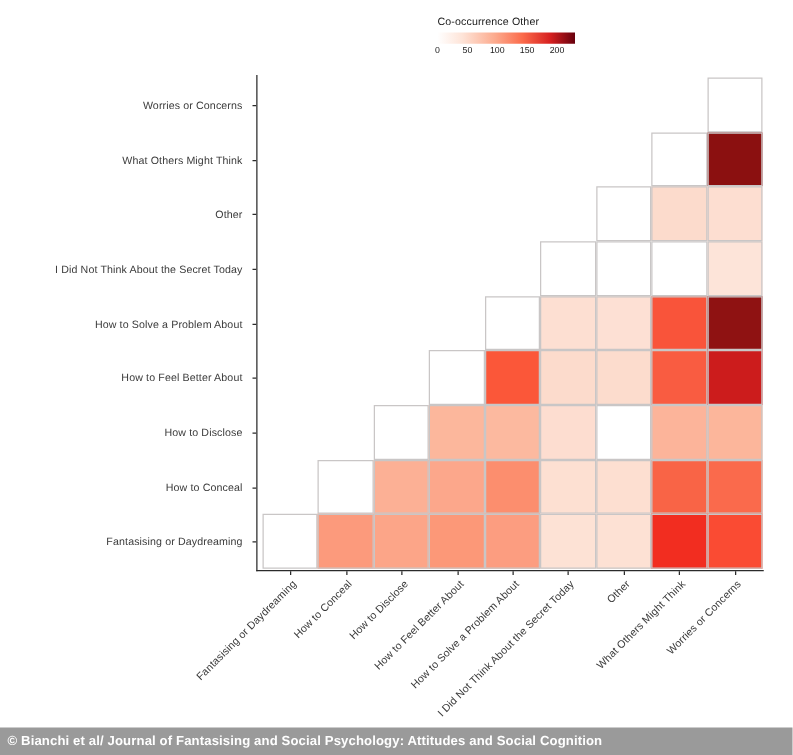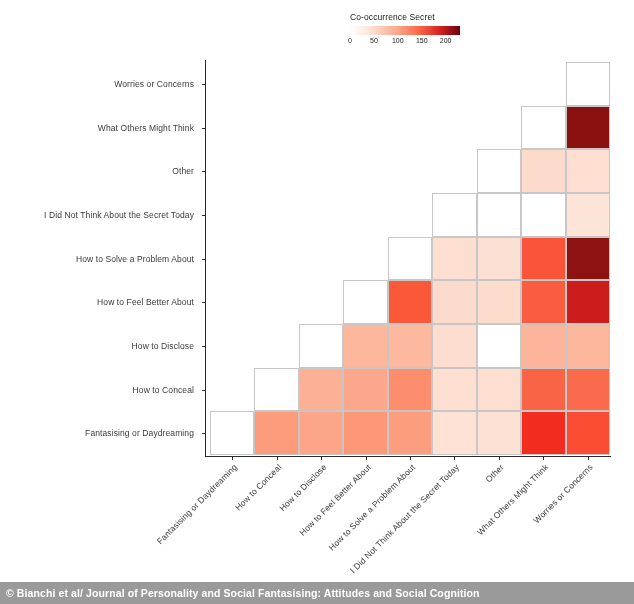--- a/index.html
+++ b/index.html
@@ -150,21 +150,21 @@
     font-weight: bold;
     padding-left: 6px;
     letter-spacing: 0.1px;
     white-space: nowrap;
   }
 </style>
 </head>
 <body>
 
 <div id="legend">
-  <div id="legend-title">Co-occurrence Secret</div>
+  <div id="legend-title">Co-occurrence Other</div>
   <div id="legend-bar" style="background: linear-gradient(to right, rgb(255, 255, 255) 0%, rgb(254, 228, 216) 18%, rgb(252, 170, 141) 42%, rgb(251, 106, 74) 62%, rgb(214, 32, 32) 82%, rgb(103, 0, 13) 100%);"></div>
   <div id="legend-ticks">
       <span class="legend-tick-label" style="left: 0px;">0</span>
       <span class="legend-tick-label" style="left: 23.913px;">50</span>
       <span class="legend-tick-label" style="left: 47.8261px;">100</span>
       <span class="legend-tick-label" style="left: 71.7391px;">150</span>
       <span class="legend-tick-label" style="left: 95.6522px;">200</span>
     </div>
 </div>
 
@@ -273,14 +273,14 @@
     <div class="x-label-wrap" style="left: 543.333px;">
       <div class="x-label-inner">What Others Might Think</div>
     </div>
     <div class="x-tick" style="left: 587.778px;"></div>
     <div class="x-label-wrap" style="left: 587.778px;">
       <div class="x-label-inner">Worries or Concerns</div>
     </div>
   </div>
 
 <div id="credit-bar">
-  <span id="credit-text">© Bianchi et al/ Journal of Personality and Social Fantasising: Attitudes and Social Cognition</span>
+  <span id="credit-text">© Bianchi et al/ Journal of Fantasising and Social Psychology: Attitudes and Social Cognition</span>
 </div>
 
 </body></html>

